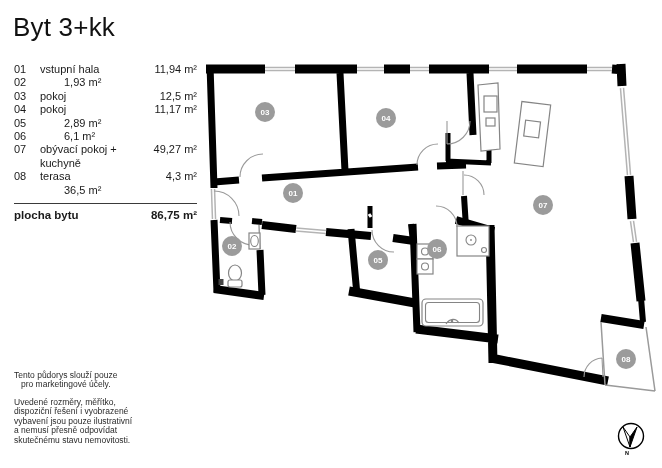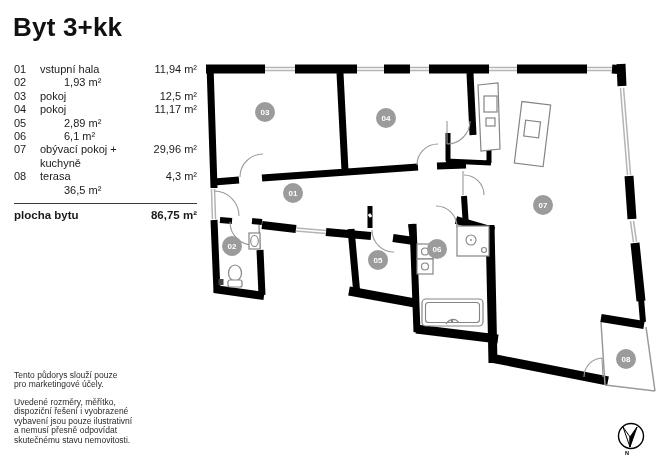--- a/index.html
+++ b/index.html
@@ -1,34 +1,34 @@
 <!DOCTYPE html>
 <html><head>
 <meta charset="utf-8">
 <style>
   * { margin:0; padding:0; box-sizing:border-box; }
   html,body { width:662px; height:468px; background:#fff; overflow:hidden;
               font-family:"Liberation Sans", sans-serif; color:#1a1a1a; }
   .page { position:relative; width:662px; height:468px; background:#fff; }
 
-  .title { position:absolute; left:13px; top:12px; font-size:26px; font-weight:700;
+  .title { position:absolute; left:13px; top:12px; font-size:26px; font-weight:400;
            letter-spacing:0.2px; color:#111; }
 
   .legend { position:absolute; left:14px; top:63px; width:183px; font-size:11px; }
   .lrow { display:flex; line-height:13.4px; }
   .lnum { width:26px; }
   .lname { flex:1; }
   .larea { text-align:right; white-space:nowrap;margin-left:24px; }
   .ldiv { border-top:1.2px solid #3a3a3a; margin-top:6px; }
   .ltotal { display:flex; justify-content:space-between; margin-top:5px;
             font-weight:700; font-size:11.5px;align-items:center; }
 
   .note { position:absolute; left:14px; font-size:8.5px; line-height:9.4px;
           color:#2a2a2a; white-space:pre-line; }
-  .note1 { top:371px; }
+  .note1 { top:371px;text-align:center; }
   .note2 { top:398px; }
 
   svg.plan { position:absolute; left:0; top:0; }
   .w9 { stroke:#000; stroke-width:9; fill:none; }
   .w8 { stroke:#000; stroke-width:8; fill:none; }
   .w7 { stroke:#000; stroke-width:7; fill:none; }
   .w6 { stroke:#000; stroke-width:6; fill:none; }
   .w5 { stroke:#000; stroke-width:5; fill:none; }
   .win  { stroke:#b4b4b4; stroke-width:4.6; fill:none; }
   .winc { stroke:#ffffff; stroke-width:1.6; fill:none; }
@@ -74,21 +74,21 @@
       <span class="lnum">05</span>
       <span class="larea">2,89 m²</span>
     </div>
     <div class="lrow">
       <span class="lnum">06</span>
       <span class="larea">6,1 m²</span>
     </div>
     <div class="lrow">
       <span class="lnum">07</span>
       <span class="lname">obývací pokoj + kuchyně</span>
-      <span class="larea">29,96 m²</span>
+      <span class="larea">49,27 m²</span>
     </div>
     <div class="lrow">
       <span class="lnum">08</span>
       <span class="lname">terasa</span>
       <span class="larea">4,3 m²</span>
     </div>
     <div class="lrow">
       <span class="lnum"></span>
       <span class="larea">36,5 m²</span>
     </div>

